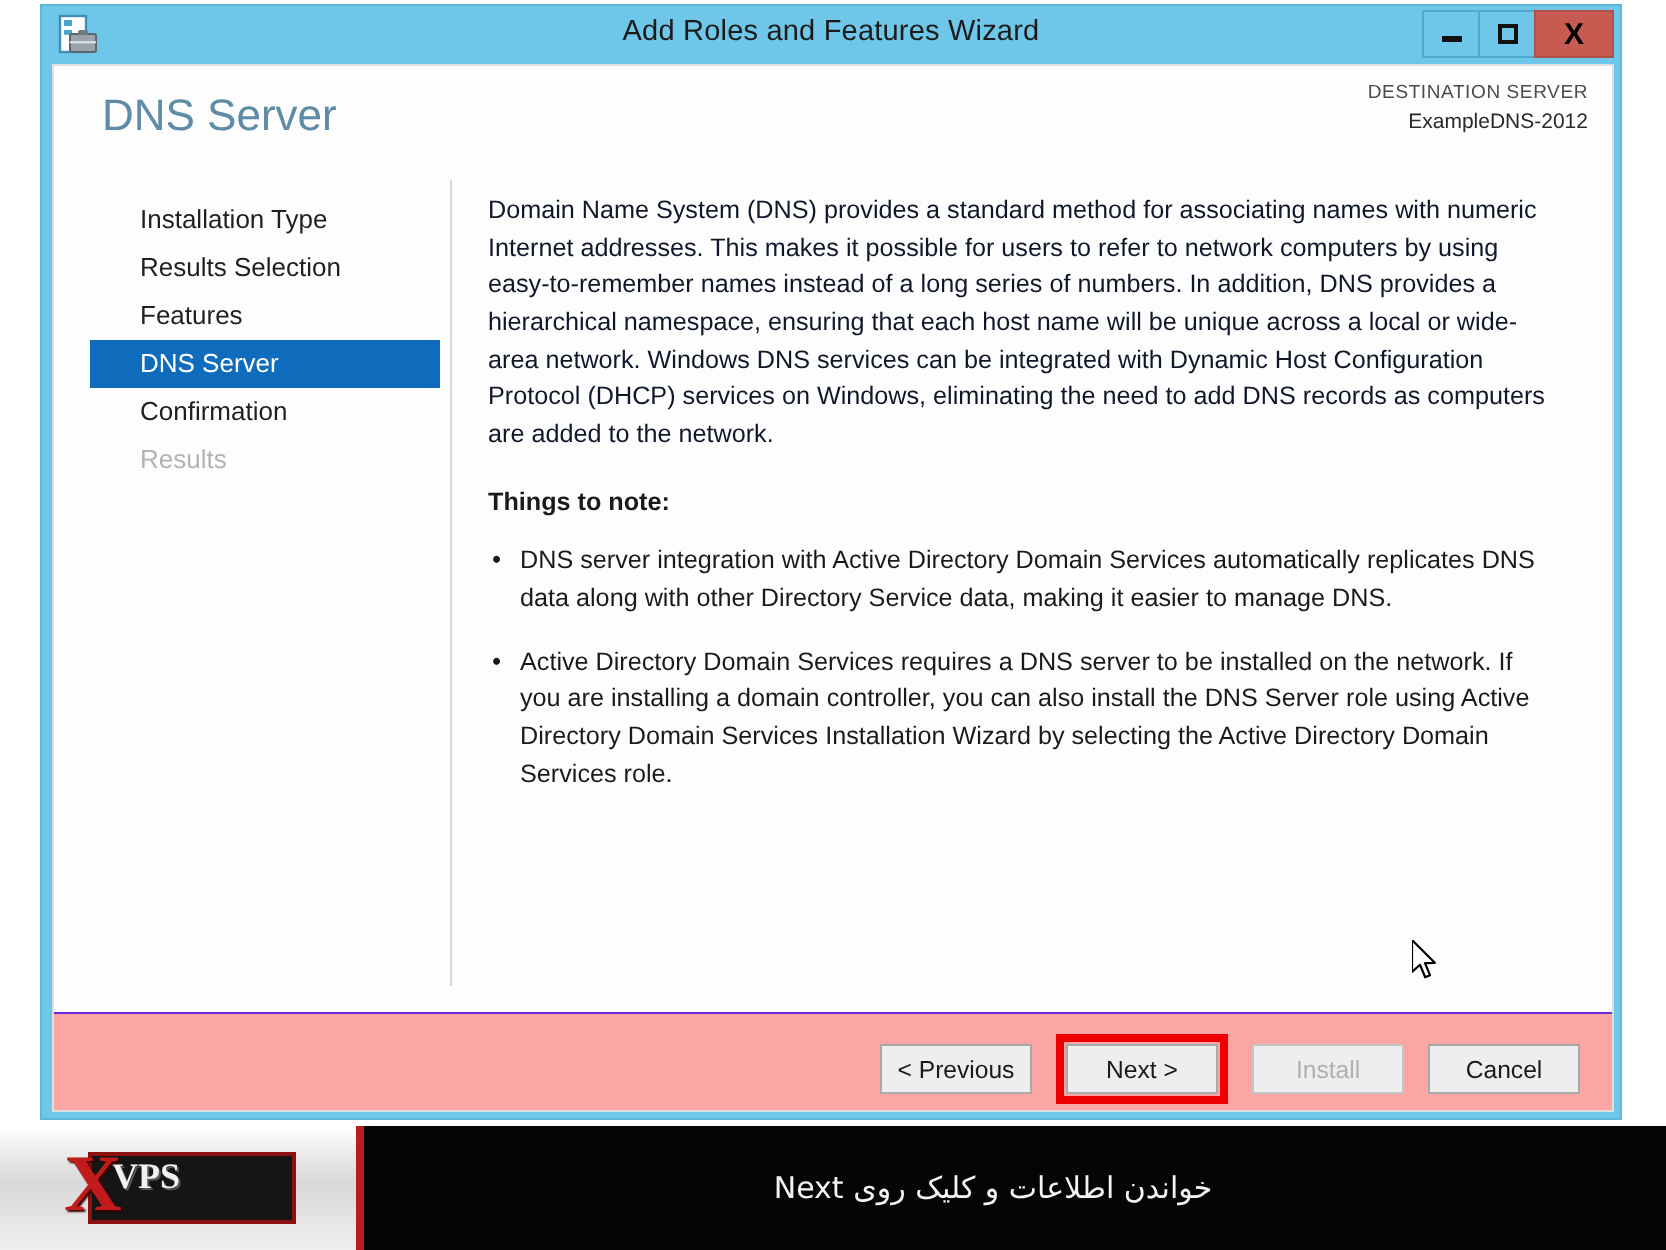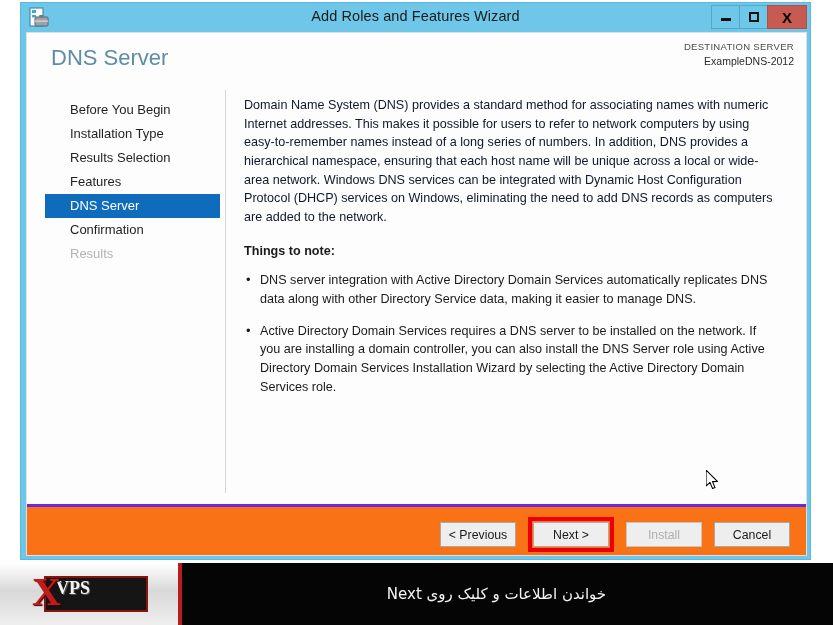--- a/index.html
+++ b/index.html
@@ -223,22 +223,22 @@
     color: #1a1a1a;
   }
 
   
   #footer {
     position: absolute;
     left: 0;
     right: 0;
     bottom: 0;
     height: 48px;
-    background: #f97316;
-    border-top: 3px solid #6d28d9;
+    background: #fca5a5;
+    border-top: 1px solid #6d28d9;
     text-decoration: underline;
   }
   #btn-row {
     position: absolute;
     right: 16px;
     top: 10px;
     display: flex;
     gap: 12px;
     align-items: center;
   }
@@ -380,21 +380,20 @@
         <div id="page-title">DNS Server</div>
         <div id="dest-block">
           <div id="dest-label">DESTINATION SERVER</div>
           <div id="dest-value">ExampleDNS-2012</div>
         </div>
       </div>
 
       <div id="body-area">
 
         <div id="sidebar">
-          <div class="nav-item">Before You Begin</div>
           <div class="nav-item">Installation Type</div>
           <div class="nav-item">Results Selection</div>
           <div class="nav-item">Features</div>
           <div class="nav-item selected">DNS Server</div>
           <div class="nav-item">Confirmation</div>
           <div class="nav-item disabled">Results</div>
         </div>
 
         <div id="sidebar-divider"></div>
 

